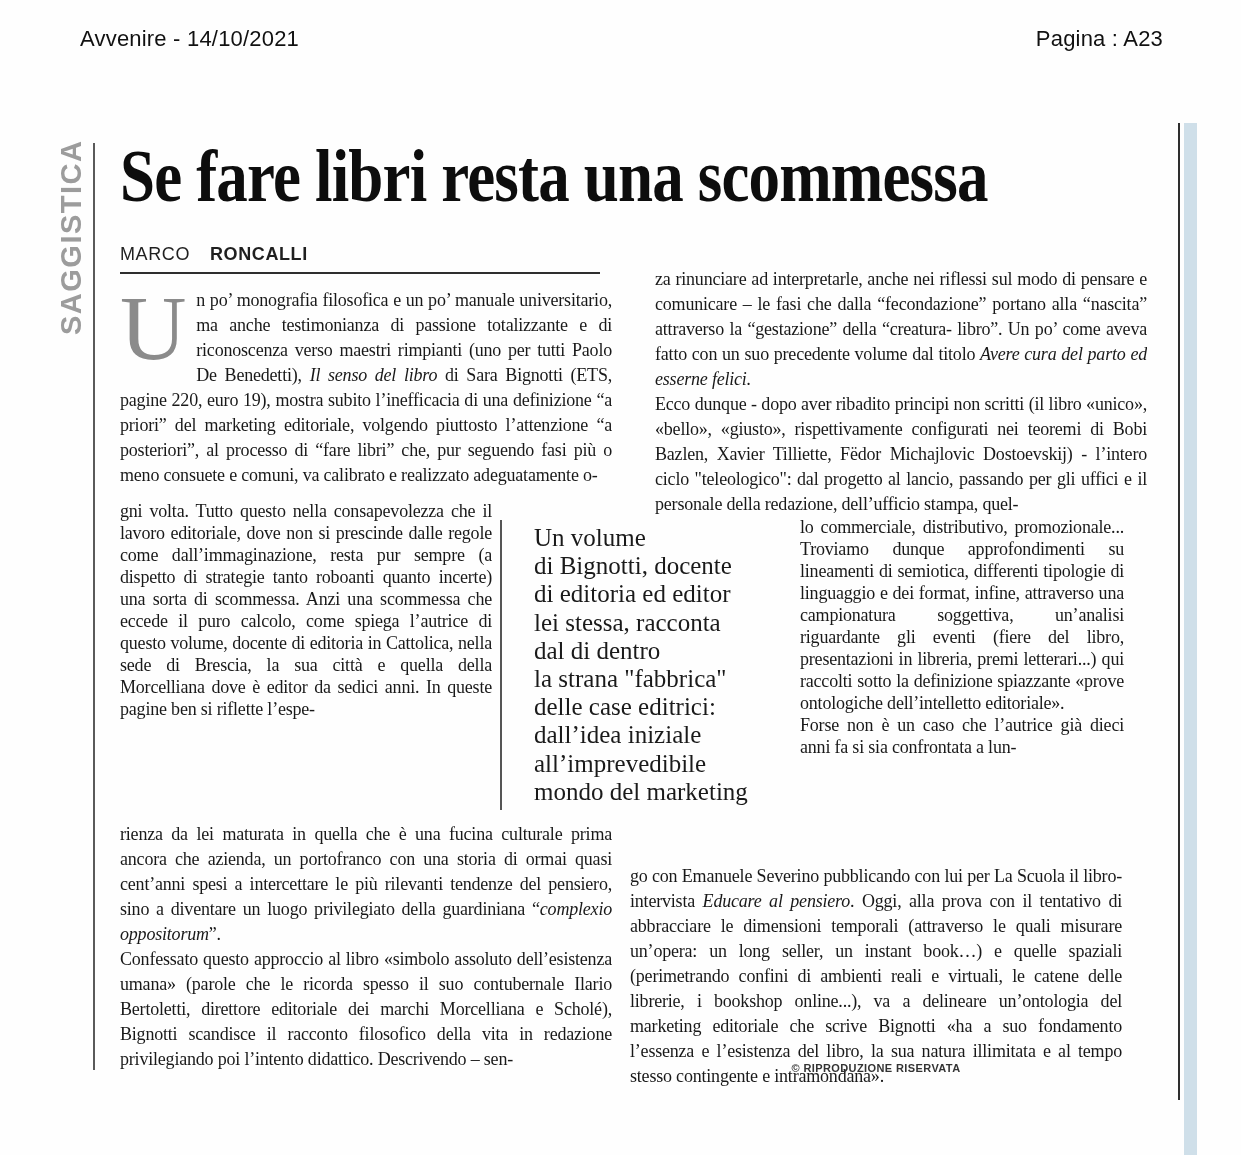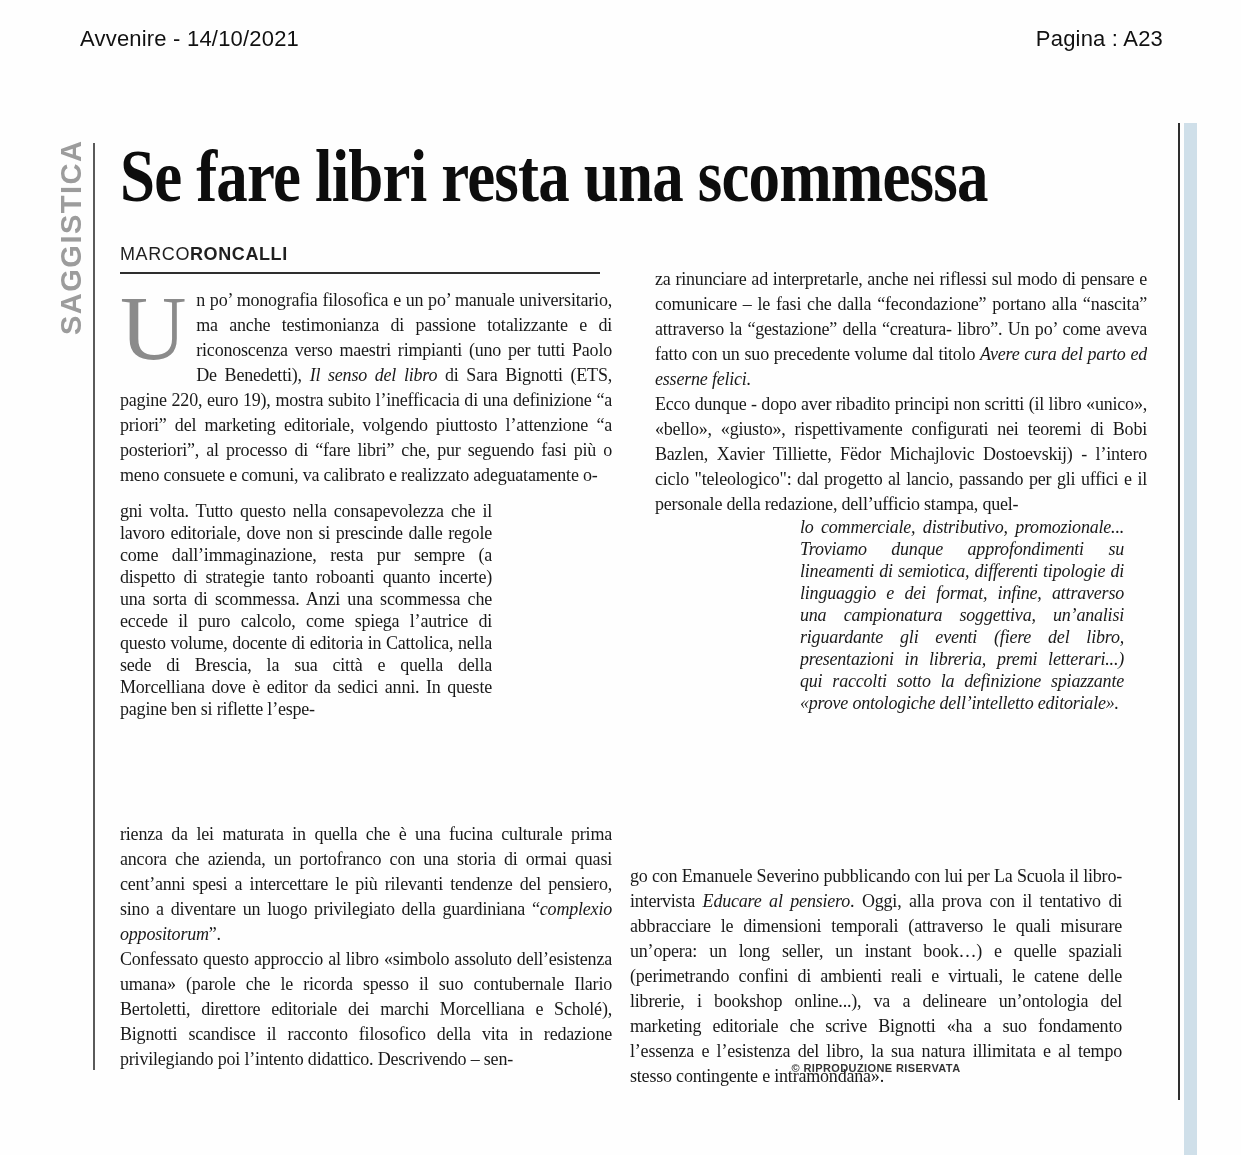--- a/index.html
+++ b/index.html
@@ -27,30 +27,30 @@
     font-family:"Liberation Serif",serif;font-weight:bold;font-size:75px;
     line-height:1.0;letter-spacing:-1px;color:#0d0d0d;white-space:nowrap;
     transform:scaleX(.84);transform-origin:left top;
   }
   .byline{
     position:absolute;left:120px;top:244px;width:480px;
     border-bottom:2px solid #2e2e2e;padding-bottom:7px;
     font-family:"Liberation Sans",sans-serif;font-size:18px;color:#1f1f1f;
     letter-spacing:.6px;
   }
-  .byline-last{font-weight:bold;margin-left:0;}
+  .byline-last{font-weight:bold;margin-left:20px;}
   .body-block{position:absolute;overflow:hidden;font-size:18px;letter-spacing:-.2px;}
   .body-block p{margin:0;text-align:justify;text-align-last:left;color:#191919;}
   .wide{line-height:25px;}
   .narrow{line-height:22px;}
   .lc-top{left:120px;top:288px;width:492px;height:228px;}
   .lc-narrow{left:120px;top:500px;width:372px;height:308px;}
   .lc-bottom{left:120px;top:822px;width:492px;height:266px;}
   .rc-top{left:655px;top:238px;width:492px;height:278px;margin-top:29px;}
-  .rc-narrow{left:800px;top:516px;width:324px;height:300px;font-style:italic;}
+  .rc-narrow{left:800px;top:516px;width:324px;height:300px;}
   .rc-bottom{left:630px;top:864px;width:492px;height:246px;}
   .drop-cap{
     float:left;font-size:92px;line-height:76px;padding:2px 10px 0 0;
     color:#8b8b8b;font-family:"Liberation Serif",serif;
   }
   .pull-quote{
     position:absolute;left:500px;top:520px;width:258px;margin:0;
     border-left:2px solid #555;padding:4px 0 4px 32px;
     font-size:25px;line-height:28.2px;color:#1a1a1a;white-space:pre-line;
     font-family:"Liberation Serif",serif;
@@ -91,31 +91,42 @@
       </div>
   </div>
 
   <div class="body-block wide lc-bottom">
     <div class="paras">
         <p><span>rienza da lei maturata in quella che è una fucina culturale prima ancora che azienda, un portofranco con una storia di ormai quasi cent’anni spesi a intercettare le più rilevanti tendenze del pensiero, sino a diventare un luogo privilegiato della guardiniana “</span><i>complexio oppositorum</i><span>”.</span></p>
         <p><span>Confessato questo approccio al libro «simbolo assoluto dell’esistenza umana» (parole che le ricorda spesso il suo contubernale Ilario Bertoletti, direttore editoriale dei marchi Morcelliana e Scholé), Bignotti scandisce il racconto filosofico della vita in redazione privilegiando poi l’intento didattico. Descrivendo – sen-</span></p>
       </div>
   </div>
 
+  <blockquote class="pull-quote">Un volume
+di Bignotti, docente
+di editoria ed editor
+lei stessa, racconta
+dal di dentro
+la strana "fabbrica"
+delle case editrici:
+dall’idea iniziale
+all’imprevedibile
+mondo del marketing</blockquote>
 
   <div class="body-block wide rc-top">
     <div class="paras">
         <p><span>za rinunciare ad interpretarle, anche nei riflessi sul modo di pensare e comunicare – le fasi che dalla “fecondazione” portano alla “nascita” attraverso la “gestazione” della “creatura- libro”. Un po’ come aveva fatto con un suo precedente volume dal titolo </span><i>Avere cura del parto ed esserne felici.</i></p>
         <p><span>Ecco dunque - dopo aver ribadito principi non scritti (il libro «unico», «bello», «giusto», rispettivamente configurati nei teoremi di Bobi Bazlen, Xavier Tilliette, Fëdor Michajlovic Dostoevskij) - l’intero ciclo "teleologico": dal progetto al lancio, passando per gli uffici e il personale della redazione, dell’ufficio stampa, quel-</span></p>
       </div>
   </div>
 
   <div class="body-block narrow rc-narrow">
     <div class="paras">
         <p><span>lo commerciale, distributivo, promozionale... Troviamo dunque approfondimenti su lineamenti di semiotica, differenti tipologie di linguaggio e dei format, infine, attraverso una campionatura soggettiva, un’analisi riguardante gli eventi (fiere del libro, presentazioni in libreria, premi letterari...) qui raccolti sotto la definizione spiazzante «prove ontologiche dell’intelletto editoriale».</span></p>
+        <p><span>Forse non è un caso che l’autrice già dieci anni fa si sia confrontata a lun-</span></p>
       </div>
   </div>
 
   <div class="body-block wide rc-bottom">
     <div class="paras">
         <p><span>go con Emanuele Severino pubblicando con lui per La Scuola il libro-intervista </span><i>Educare al pensiero</i><span>. Oggi, alla prova con il tentativo di abbracciare le dimensioni temporali (attraverso le quali misurare un’opera: un long seller, un instant book…) e quelle spaziali (perimetrando confini di ambienti reali e virtuali, le catene delle librerie, i bookshop online...), va a delineare un’ontologia del marketing editoriale che scrive Bignotti «ha a suo fondamento l’essenza e l’esistenza del libro, la sua natura illimitata e al tempo stesso contingente e intramondana».</span></p>
       </div>
   </div>
 
   <div class="copyright">© RIPRODUZIONE RISERVATA</div>

